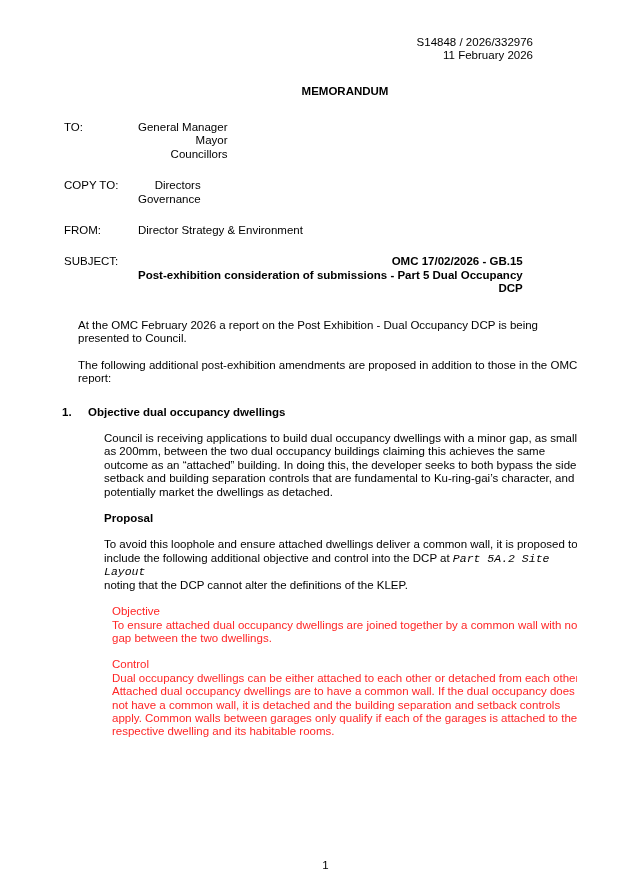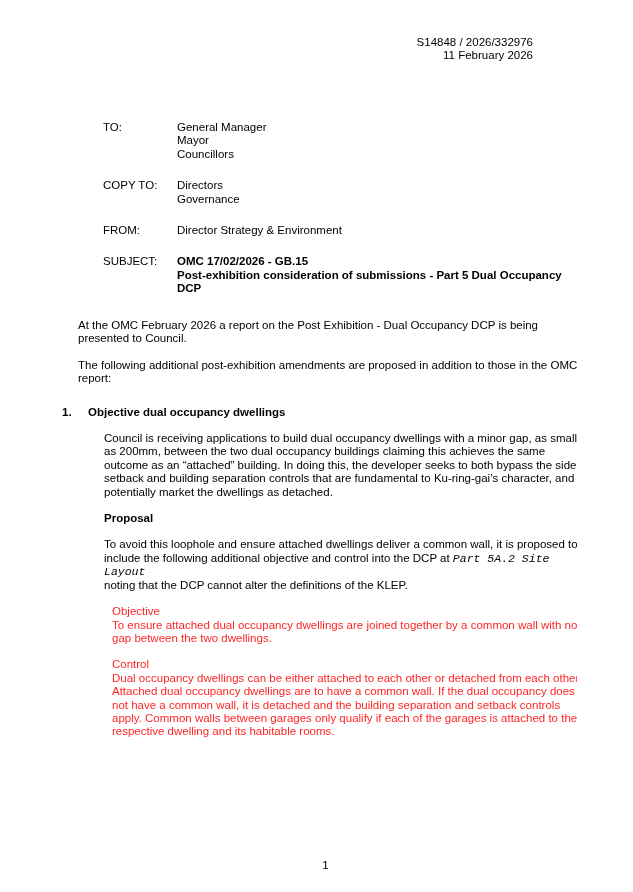--- a/index.html
+++ b/index.html
@@ -27,25 +27,24 @@
     width: 566px;
     text-align: center;
     font-weight: bold;
   }
   .meta {
     position: absolute;
     top: 121px;
     left: 64px;
     display: flex;
     flex-direction: column;
-    margin-left: 39px;
   }
   .meta-row { display: flex; margin-bottom: 18px; }
   .meta-label { flex: 0 0 74px; width: 74px; }
-  .meta-value { white-space: pre-line; }
+  .meta-value { white-space: pre-line; text-align: right; }
   .meta-row.subject .meta-value { font-weight: bold; }
   .flow {
     position: absolute;
     top: 319px;
     left: 62px;
     width: 527px;
     display: flex;
     flex-direction: column;
   }
   .flow p, .flow .para { margin: 0 0 13px 16px; white-space: pre-line; }
@@ -72,20 +71,21 @@
 </head>
 <body>
 
 <div class="page">
 
   <div class="ref">
     <div>S14848 / 2026/332976</div>
     <div>11 February 2026</div>
   </div>
 
+  <div class="memo-title">MEMORANDUM</div>
 
   <div class="meta">
     <div class="meta-row">
       <div class="meta-label">TO:</div>
       <div class="meta-value">General Manager
 Mayor
 Councillors</div>
     </div>
     <div class="meta-row">
       <div class="meta-label">COPY TO:</div>

